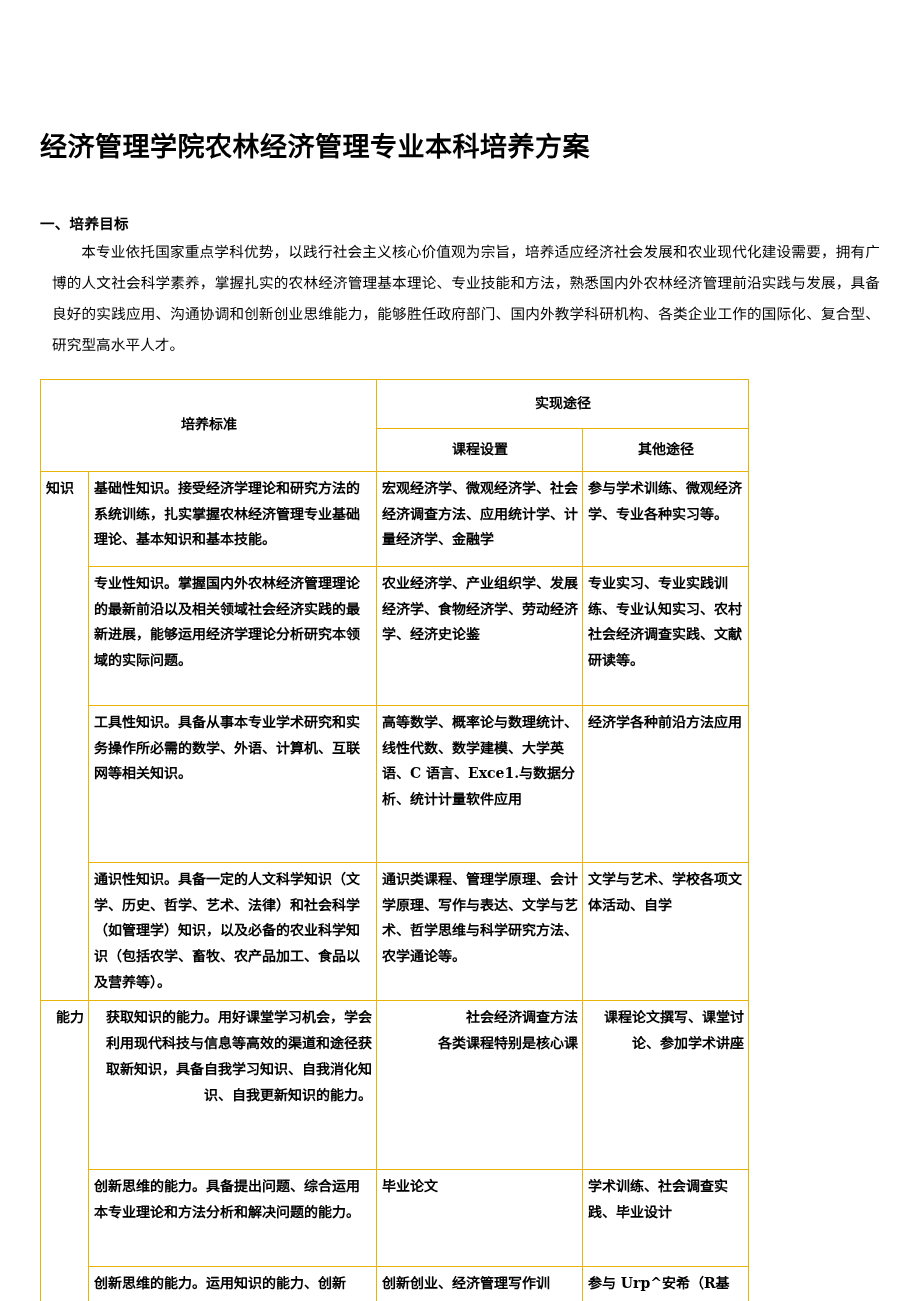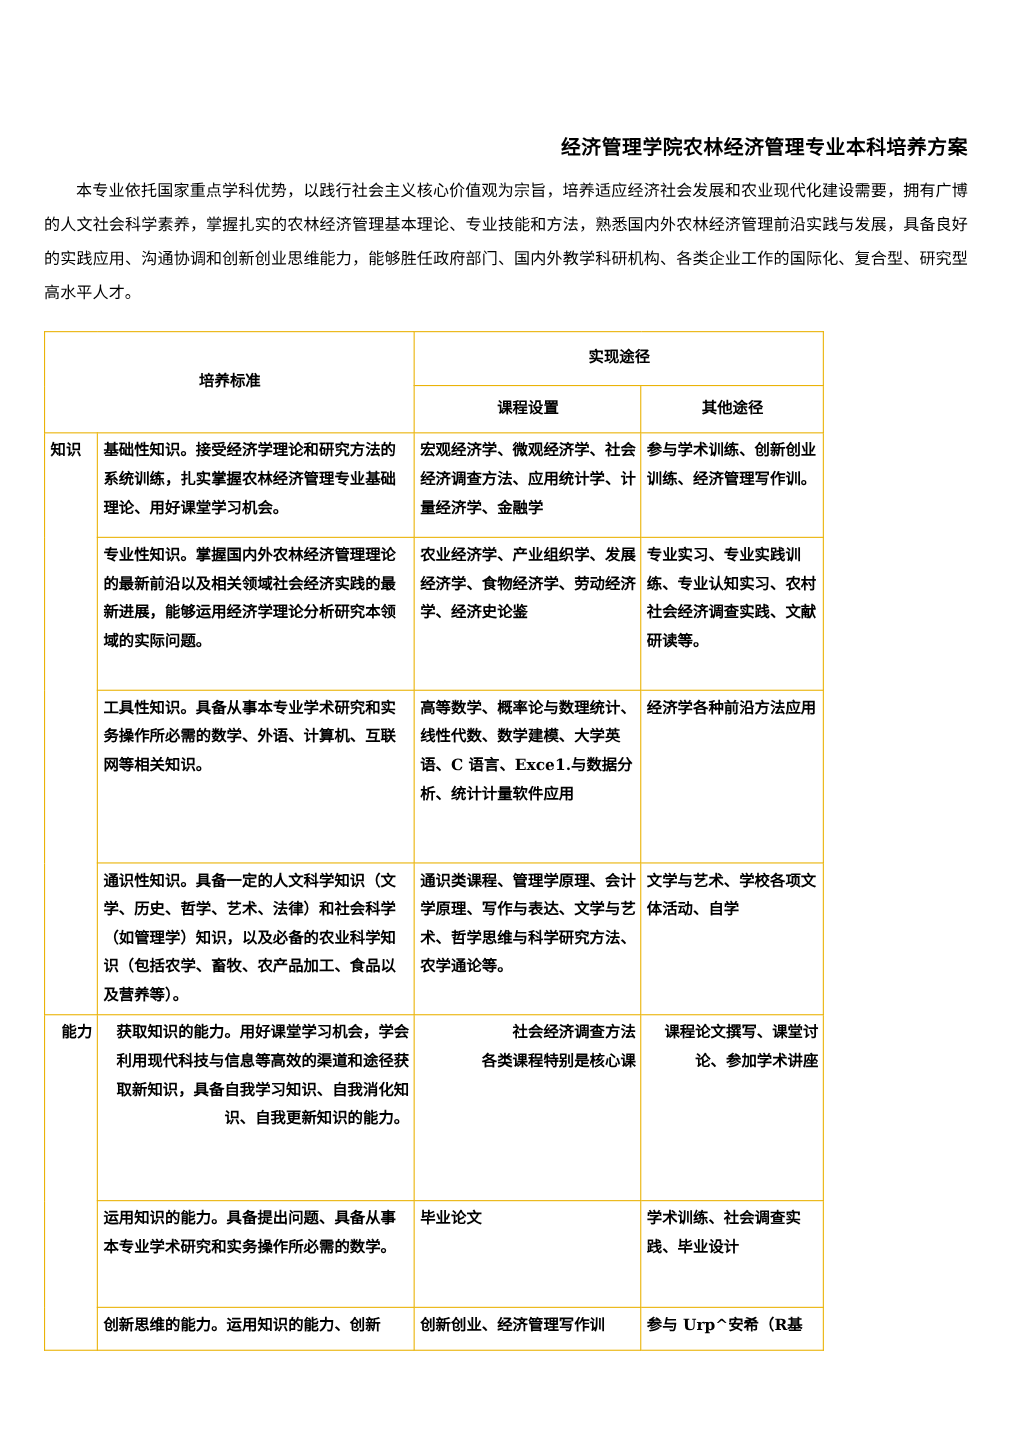--- a/index.html
+++ b/index.html
@@ -18,22 +18,22 @@
   .page {
     position: relative;
     width: 920px;
     height: 1301px;
     box-sizing: border-box;
     padding: 0 40px;
   }
 
   
   .doc-title {
-    text-align: right;
-    font-size: 18px;
+    text-align: left;
+    font-size: 27px;
     font-weight: 700;
     letter-spacing: 0.5px;
     padding-top: 110px;
     line-height: 1.4;
     font-family: "DejaVu Serif", "Liberation Serif", serif;
   }
 
   
   .section-heading {
     font-size: 14.5px;
@@ -44,21 +44,21 @@
     font-family: "DejaVu Sans", "Liberation Sans", sans-serif;
   }
 
   
   .body-para {
     font-size: 14.6px;
     line-height: 2.12;
     text-align: justify;
     text-justify: inter-ideograph;
     text-indent: 2em;
-    margin: 4px 0 0 0;
+    margin: 4px 0 0 12px;
     letter-spacing: 0.1px;
   }
 
   
   table.std-table {
     width: 708px;
     margin-top: 18px;
     border-collapse: collapse;
     table-layout: fixed;
     font-size: 14px;
@@ -108,20 +108,21 @@
 
   .nowrap-line { white-space: nowrap; }
 </style>
 </head>
 <body>
 
 <div class="page">
 
   <h1 class="doc-title">经济管理学院农林经济管理专业本科培养方案</h1>
 
+  <h2 class="section-heading">一、培养目标</h2>
 
   <p class="body-para">本专业依托国家重点学科优势，以践行社会主义核心价值观为宗旨，培养适应经济社会发展和农业现代化建设需要，拥有广博的人文社会科学素养，掌握扎实的农林经济管理基本理论、专业技能和方法，熟悉国内外农林经济管理前沿实践与发展，具备良好的实践应用、沟通协调和创新创业思维能力，能够胜任政府部门、国内外教学科研机构、各类企业工作的国际化、复合型、研究型高水平人才。</p>
 
   <table class="std-table">
     <colgroup>
       <col class="c-cat">
         <col class="c-std">
         <col class="c-cur">
         <col class="c-oth">
     </colgroup>
@@ -133,27 +134,27 @@
       <tr>
         <th class="hd-center hdr-sub">课程设置</th>
         <th class="hd-center hdr-sub">其他途径</th>
       </tr>
     </thead>
     <tbody>
 
       <tr class="r-basic">
         <td class="cat-cell" rowspan="4">知识</td>
         <td>
-          <span class="cell-text">基础性知识。接受经济学理论和研究方法的系统训练，扎实掌握农林经济管理专业基础理论、用好课堂学习机会。</span>
+          <span class="cell-text">基础性知识。接受经济学理论和研究方法的系统训练，扎实掌握农林经济管理专业基础理论、基本知识和基本技能。</span>
         </td>
         <td>
           <span class="cell-text">宏观经济学、微观经济学、社会经济调查方法、应用统计学、计量经济学、金融学</span>
         </td>
         <td>
-          <span class="cell-text">参与学术训练、创新创业训练、经济管理写作训。</span>
+          <span class="cell-text">参与学术训练、微观经济学、专业各种实习等。</span>
         </td>
       </tr>
 
       <tr class="r-prof">
         <td>
           <span class="cell-text">专业性知识。掌握国内外农林经济管理理论的最新前沿以及相关领域社会经济实践的最新进展，能够运用经济学理论分析研究本领域的实际问题。</span>
         </td>
         <td>
           <span class="cell-text">农业经济学、产业组织学、发展经济学、食物经济学、劳动经济学、经济史论鉴</span>
         </td>
@@ -195,21 +196,21 @@
           <span class="cell-text">社会经济调查方法
 各类课程特别是核心课</span>
         </td>
         <td>
           <span class="cell-text">课程论文撰写、课堂讨论、参加学术讲座</span>
         </td>
       </tr>
 
       <tr class="r-apply">
         <td>
-          <span class="cell-text">运用知识的能力。具备提出问题、具备从事本专业学术研究和实务操作所必需的数学。</span>
+          <span class="cell-text">创新思维的能力。具备提出问题、综合运用本专业理论和方法分析和解决问题的能力。</span>
         </td>
         <td>
           <span class="cell-text">毕业论文</span>
         </td>
         <td>
           <span class="cell-text">学术训练、社会调查实践、毕业设计</span>
         </td>
       </tr>
 
       <tr class="r-innov">

